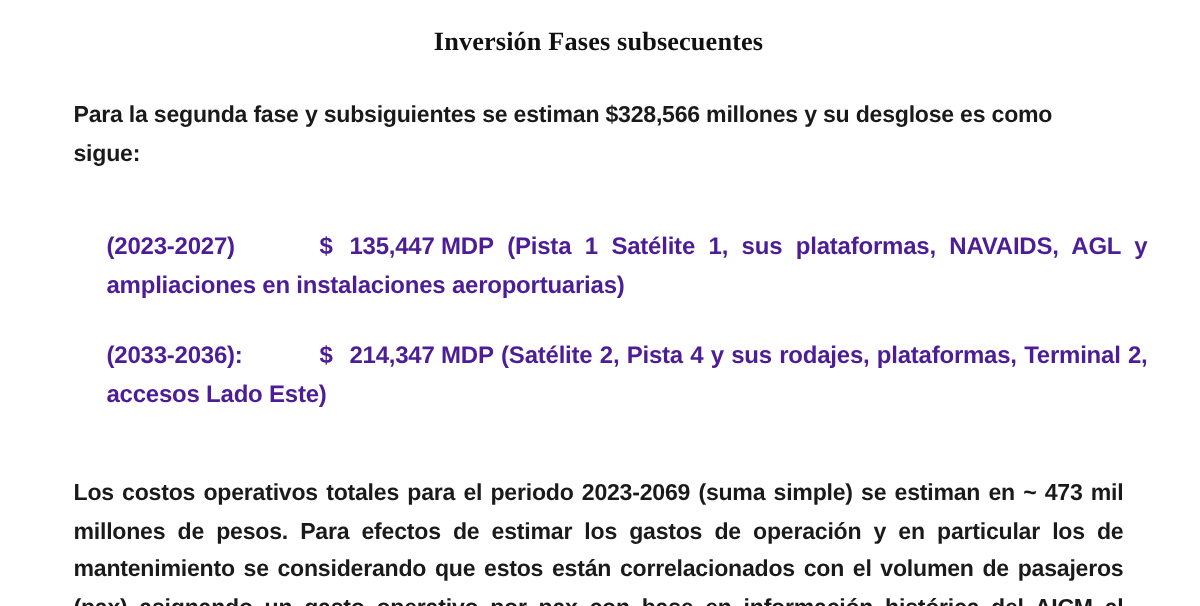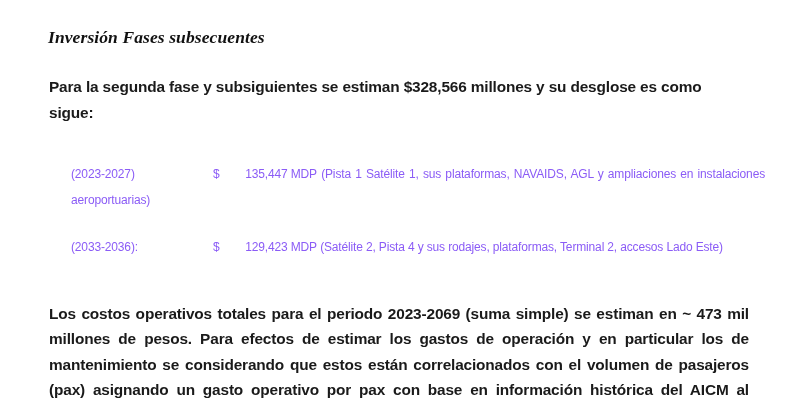--- a/index.html
+++ b/index.html
@@ -23,28 +23,28 @@
     width: 800px;
     height: 404px;
     padding: 0 35px 0 33px;
     background: #ffffff;
   }
 
   
   .doc-heading {
     font-family: "Liberation Serif", "DejaVu Serif", serif;
     font-weight: bold;
-    font-style: italic;
     font-size: 17.5px;
     line-height: 20px;
     letter-spacing: 0.1px;
-    margin: 15px;
+    margin: 5px;
     padding-top: 12px;
     color: #111111;
     white-space: nowrap;
+    text-align: center;
   }
 
   
   .body-par {
     font-size: 15.4px;
     line-height: 25.5px;
     font-weight: 600;
     margin: 16px;
     padding-top: 11px;
     text-align: justify;
@@ -57,29 +57,29 @@
   }
 
   
   .phase-list {
     margin: 0;
     padding: 0;
     list-style: none;
   }
   .phase-item {
     position: relative;
-    font-size: 12px;
+    font-size: 16px;
     line-height: 25.5px;
-    font-weight: 400;
+    font-weight: 700;
     letter-spacing: -0.15px;
     margin: 0;
     padding-left: 38px;
     text-align: justify;
     text-justify: inter-word;
-    color: #8b5cf6;
+    color: #4c1d95;
   }
   .phase-item.gap-first { padding-top: 21px; }
   .phase-item.gap-mid   { padding-top: 22px; }
   .phase-item.gap-last  { padding-top: 22px; }
 
   
   .phase-period {
     display: inline-block;
     width: 142px;
     white-space: nowrap;
@@ -114,21 +114,21 @@
 
   <p class="body-par no-justify">Para la segunda fase y subsiguientes se estiman $328,566 millones y su desglose es como sigue:</p>
 
   <ul class="phase-list">
 
     <li class="phase-item gap-first">
       <span class="phase-period">(2023-2027)</span><span class="phase-amount"><span class="amt-sym">$</span><span class="amt-num">135,447</span> <span>MDP</span></span> <span class="phase-desc">(Pista 1 Satélite 1, sus plataformas, NAVAIDS, AGL y ampliaciones en instalaciones aeroportuarias)</span>
     </li>
 
     <li class="phase-item gap-mid">
-      <span class="phase-period">(2033-2036):</span><span class="phase-amount"><span class="amt-sym">$</span><span class="amt-num">129,423</span> <span>MDP</span></span> <span class="phase-desc">(Satélite 2, Pista 4 y sus rodajes, plataformas, Terminal 2, accesos Lado Este)</span>
+      <span class="phase-period">(2033-2036):</span><span class="phase-amount"><span class="amt-sym">$</span><span class="amt-num">214,347</span> <span>MDP</span></span> <span class="phase-desc">(Satélite 2, Pista 4 y sus rodajes, plataformas, Terminal 2, accesos Lado Este)</span>
     </li>
 
 
   </ul>
 
   <p class="body-par tail-par">Los costos operativos totales para el periodo 2023-2069 (suma simple) se estiman en ~ 473 mil millones de pesos. Para efectos de estimar los gastos de operación y en particular los de mantenimiento se considerando que estos están correlacionados con el volumen de pasajeros (pax) asignando un gasto operativo por pax con base en información histórica del AICM al respecto y otra incluida en estudios contratados por GACM sobre el tema (Ver Anexo C)</p>
 
 </div>
 
 </body></html>

